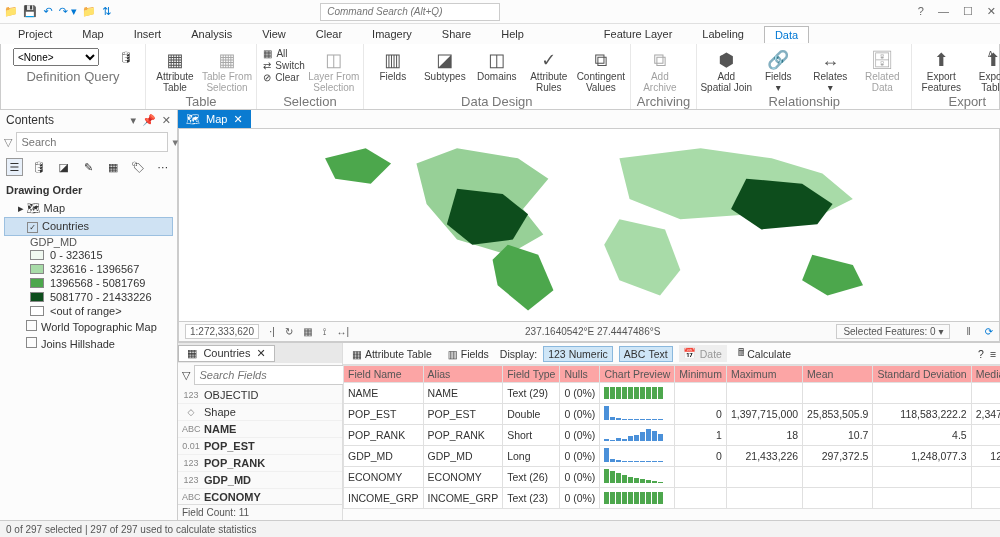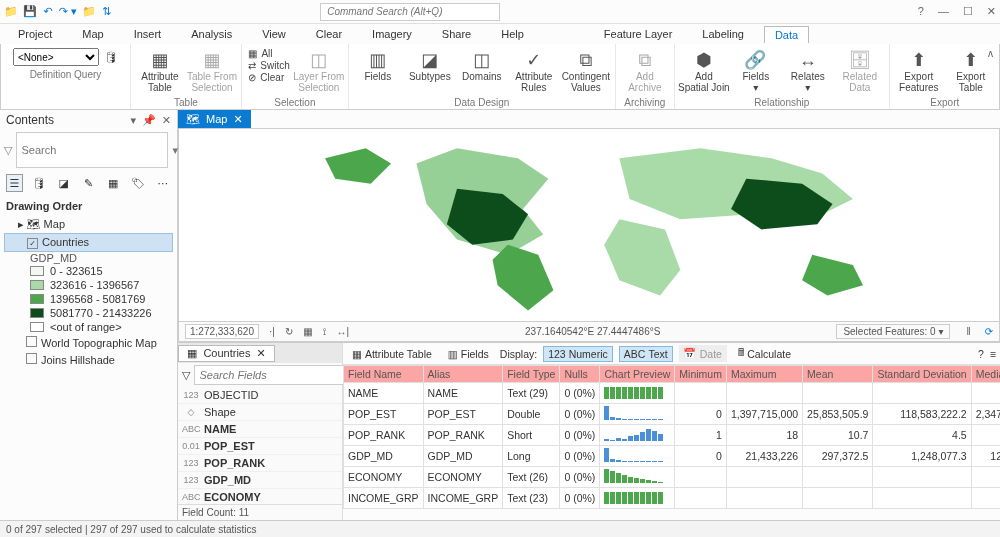--- a/index.html
+++ b/index.html
@@ -15,39 +15,39 @@
 
 
 .menubar { height: 20px; display: flex; padding: 0 8px; gap: 10px; align-items: center; }
 .menubar span { padding: 2px 10px; cursor: pointer; }
 .menubar .active { background: #fff; border: 1px solid #bbb; border-bottom: none; color: #0078d4; }
 
 
 .ribbon { height: 66px; background: #fff; border: 1px solid #ccc; border-top: none; display: flex; position: relative; }
 .ribbon-group { border-right: 1px solid #e8e8e8; padding: 2px 6px 0 6px; display: flex; flex-direction: column; }
 .ribbon-group .items { display: flex; gap: 6px; flex: 1; align-items: flex-start; }
-.ribbon-group .label { text-align: center; font-size: 10px; color: #777; padding: 1px 0; }
+.ribbon-group .label { text-align: center; font-size: 13px; color: #777; padding: 1px 0; }
 .rbtn-large { display: flex; flex-direction: column; align-items: center; width: 46px; padding-top: 2px; text-align: center; font-size: 10px; line-height: 1.05; color: #444; }
 .rbtn-large .icon-lg { width: 28px; height: 24px; display: flex; align-items: center; justify-content: center; font-size: 18px; color: #555; }
 .rbtn-small { display: flex; align-items: center; gap: 4px; font-size: 10px; color: #444; white-space: nowrap; }
 .rbtn-col { display: flex; flex-direction: column; gap: 1px; padding-top: 2px; }
-.defq { display: flex; align-items: center; gap: 5px; padding: 2px 6px; }
+.defq { display: flex; align-items: center; gap: 20px; padding: 2px 6px; }
 .defq select { width: 86px; font-size: 10px; height: 18px; }
 .ribbon-caret { position: absolute; right: 6px; top: 4px; font-size: 10px; color: #555; }
 
 
 .main { display: flex; height: calc(537px - 24px - 20px - 66px - 17px); }
 
 
 .contents { width: 178px; border-right: 1px solid #ccc; background: #fcfcfc; display: flex; flex-direction: column; }
 .panel-header { display: flex; align-items: center; padding: 3px 6px; font-size: 12px; }
 .panel-header .spacer { flex: 1; }
 .panel-header .hbtn { margin-left: 6px; color: #666; cursor: pointer; font-size: 11px; }
 .search-row { padding: 2px 4px; display: flex; align-items: center; }
-.search-row input { flex: 1; height: 36px; font-size: 11px; padding: 0 4px; border: 1px solid #ccc; }
+.search-row input { flex: 1; height: 20px; font-size: 11px; padding: 0 4px; border: 1px solid #ccc; }
 .content-toolbar { display: flex; gap: 8px; padding: 4px 6px; align-items: center; height: 26px; }
 .ctb-icon { width: 18px; height: 18px; display:flex; align-items:center; justify-content:center; border:1px solid transparent; }
 .ctb-icon.sel { border-color: #999; background:#e8f0fa; }
 .drawing { padding: 4px 6px; font-weight: 600; font-size: 11px; }
 .tree { padding: 0 4px; font-size: 11px; }
 .tree-item { padding: 2px 2px 2px 14px; }
 .tree-item.layer { background: #cfe2f3; border: 1px solid #9cc0e0; padding-left: 22px; }
 .tree-sub { padding-left: 26px; color: #555; }
 .legend-row { display: flex; align-items: center; gap: 6px; padding: 1px 0 1px 26px; }
 .sw { width: 14px; height: 10px; border: 1px solid #888; }

